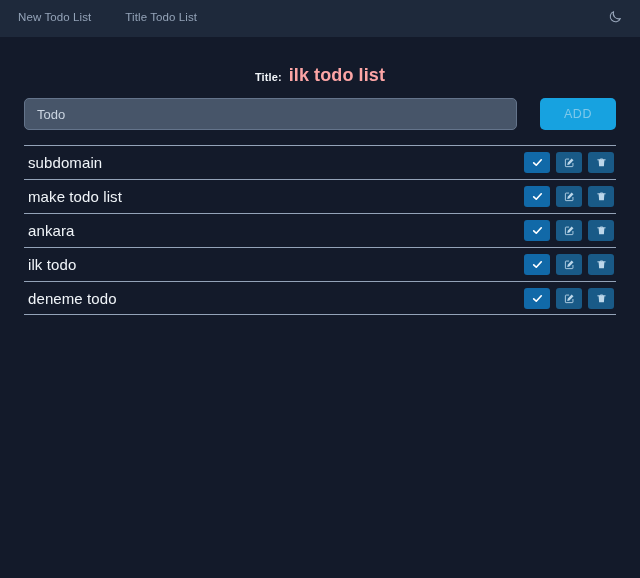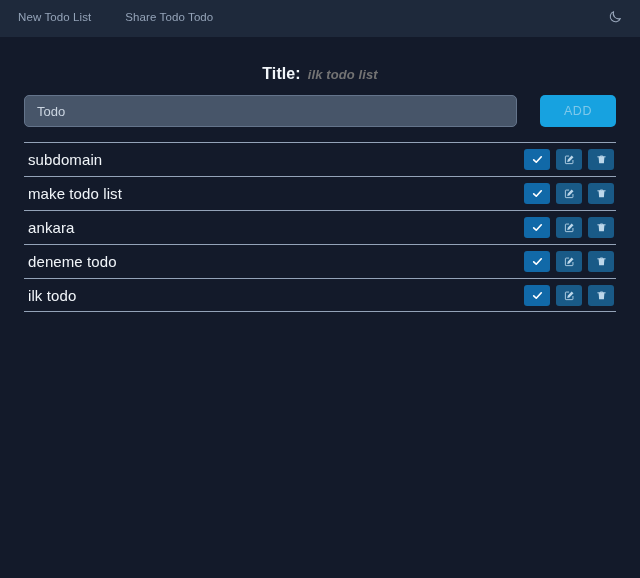--- a/index.html
+++ b/index.html
@@ -62,32 +62,31 @@
   }
   .title-row {
     display: flex;
     justify-content: center;
     align-items: baseline;
     padding-top: 28px;
     padding-bottom: 10px;
   }
   .title-label {
     color: #f1f5f9;
-    font-size: 16px;
+    font-size: 11px;
     font-weight: bold;
     letter-spacing: 0.1px;
     text-align: right;
   }
   .title-value {
-    color: #737373;
-    font-size: 13px;
+    color: #fca5a5;
+    font-size: 18px;
     font-weight: bold;
     letter-spacing: 0.1px;
     margin-left: 7px;
-    font-style: italic;
   }
 
   
   .input-row {
     display: flex;
     align-items: stretch;
     gap: 23px;
     margin-top: 2px;
   }
   .todo-input {
@@ -165,21 +164,21 @@
   .act-btn svg { display: block; }
 </style>
 </head>
 <body>
 
 <div class="app">
 
   <div class="navbar">
     <div class="nav-links">
       <a class="nav-link" href="#">New Todo List</a>
-      <a class="nav-link" href="#">Share Todo Todo</a>
+      <a class="nav-link" href="#">Title Todo List</a>
     </div>
     <div class="nav-spacer"></div>
     <div class="theme-toggle">
       <svg width="15" height="15" viewBox="0 0 16 16" fill="none" stroke="currentColor" stroke-width="1.1" stroke-linecap="round" stroke-linejoin="round">
         <path d="M13.2 10.1A5.6 5.6 0 0 1 6 2.8a5.6 5.6 0 1 0 7.2 7.3z"></path>
       </svg>
     </div>
   </div>
 
   <div class="content">
@@ -280,51 +279,51 @@
                 <path d="M2.6 4.1h10.8" stroke-width="1.4"></path>
                 <path d="M6.3 4.1V2.8h3.4v1.3"></path>
                 <path d="M3.8 4.1 4.5 13.6h7l.7-9.5z" fill="#bcd7ea" stroke="none"></path>
               </svg>
             </span>
           </button>
         </div>
       </div>
 
       <div class="todo-row">
+        <div class="todo-text">ilk todo</div>
+        <div class="todo-actions">
+          <button class="act-btn act-done">
+            <span>
+              <svg width="11" height="11" viewBox="0 0 16 16" fill="none" stroke="#ffffff" stroke-width="2.4" stroke-linecap="round" stroke-linejoin="round">
+                <path d="M2.5 8.5 6.2 12 13.5 4"></path>
+              </svg>
+            </span>
+          </button>
+          <button class="act-btn act-edit">
+            <span>
+              <svg width="11" height="11" viewBox="0 0 16 16" fill="none" stroke="#bcd7ea" stroke-width="1.3" stroke-linecap="round" stroke-linejoin="round">
+                <path d="M13 9.3V13a1 1 0 0 1-1 1H3a1 1 0 0 1-1-1V4a1 1 0 0 1 1-1h3.8"></path>
+                <path d="M11.1 2.2 13.8 4.9 7.8 10.9 4.7 11.6 5.4 8.5z" fill="#bcd7ea" stroke="none"></path>
+              </svg>
+            </span>
+          </button>
+          <button class="act-btn act-delete">
+            <span>
+              <svg width="11" height="11" viewBox="0 0 16 16" fill="none" stroke="#bcd7ea" stroke-width="1.2" stroke-linecap="round">
+                <path d="M2.6 4.1h10.8" stroke-width="1.4"></path>
+                <path d="M6.3 4.1V2.8h3.4v1.3"></path>
+                <path d="M3.8 4.1 4.5 13.6h7l.7-9.5z" fill="#bcd7ea" stroke="none"></path>
+              </svg>
+            </span>
+          </button>
+        </div>
+      </div>
+
+      <div class="todo-row">
         <div class="todo-text">deneme todo</div>
-        <div class="todo-actions">
-          <button class="act-btn act-done">
-            <span>
-              <svg width="11" height="11" viewBox="0 0 16 16" fill="none" stroke="#ffffff" stroke-width="2.4" stroke-linecap="round" stroke-linejoin="round">
-                <path d="M2.5 8.5 6.2 12 13.5 4"></path>
-              </svg>
-            </span>
-          </button>
-          <button class="act-btn act-edit">
-            <span>
-              <svg width="11" height="11" viewBox="0 0 16 16" fill="none" stroke="#bcd7ea" stroke-width="1.3" stroke-linecap="round" stroke-linejoin="round">
-                <path d="M13 9.3V13a1 1 0 0 1-1 1H3a1 1 0 0 1-1-1V4a1 1 0 0 1 1-1h3.8"></path>
-                <path d="M11.1 2.2 13.8 4.9 7.8 10.9 4.7 11.6 5.4 8.5z" fill="#bcd7ea" stroke="none"></path>
-              </svg>
-            </span>
-          </button>
-          <button class="act-btn act-delete">
-            <span>
-              <svg width="11" height="11" viewBox="0 0 16 16" fill="none" stroke="#bcd7ea" stroke-width="1.2" stroke-linecap="round">
-                <path d="M2.6 4.1h10.8" stroke-width="1.4"></path>
-                <path d="M6.3 4.1V2.8h3.4v1.3"></path>
-                <path d="M3.8 4.1 4.5 13.6h7l.7-9.5z" fill="#bcd7ea" stroke="none"></path>
-              </svg>
-            </span>
-          </button>
-        </div>
-      </div>
-
-      <div class="todo-row">
-        <div class="todo-text">ilk todo</div>
         <div class="todo-actions">
           <button class="act-btn act-done">
             <span>
               <svg width="11" height="11" viewBox="0 0 16 16" fill="none" stroke="#ffffff" stroke-width="2.4" stroke-linecap="round" stroke-linejoin="round">
                 <path d="M2.5 8.5 6.2 12 13.5 4"></path>
               </svg>
             </span>
           </button>
           <button class="act-btn act-edit">
             <span>

